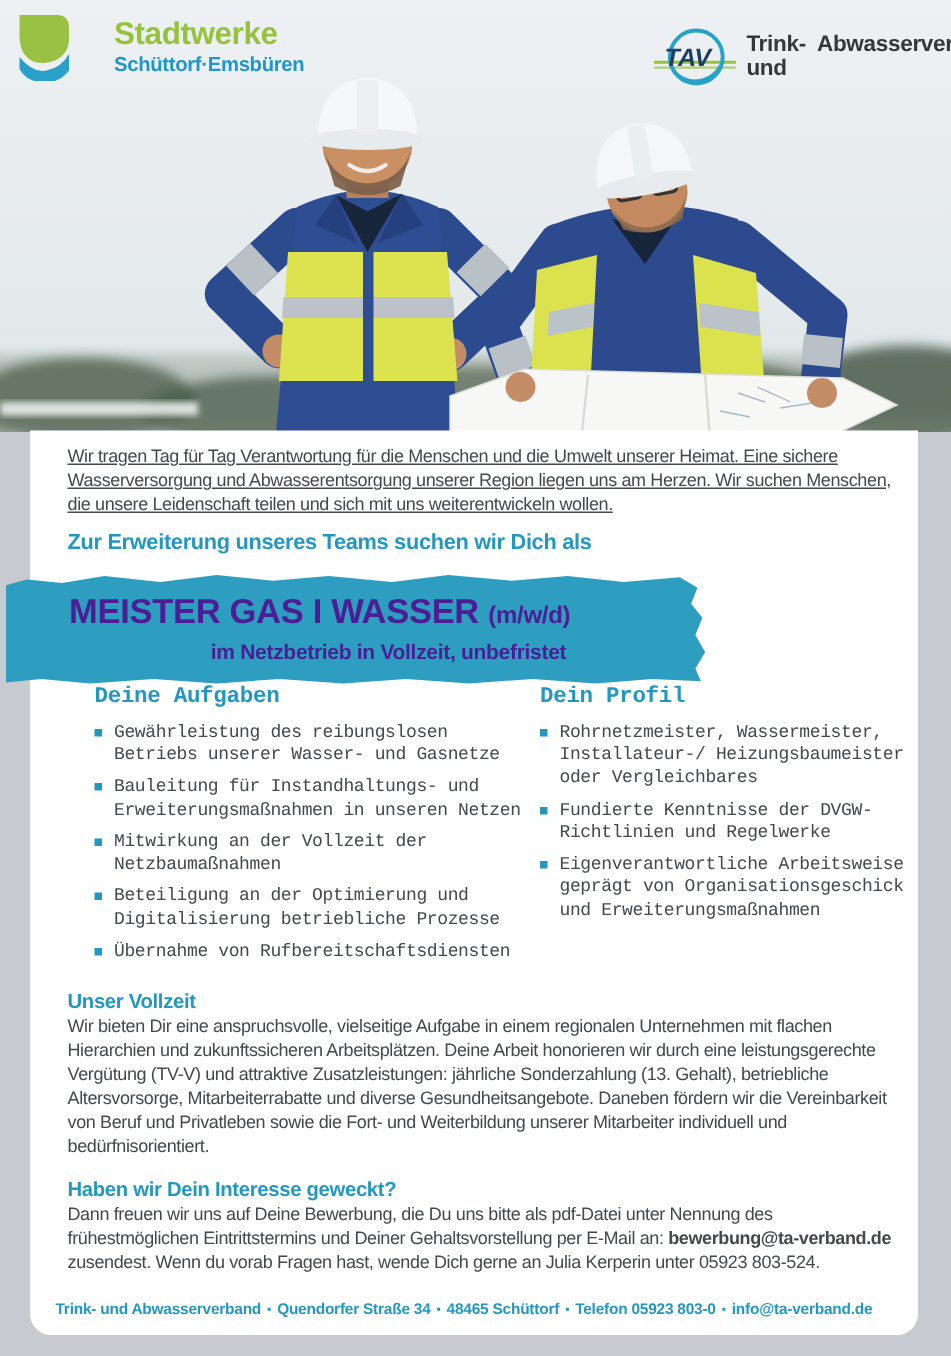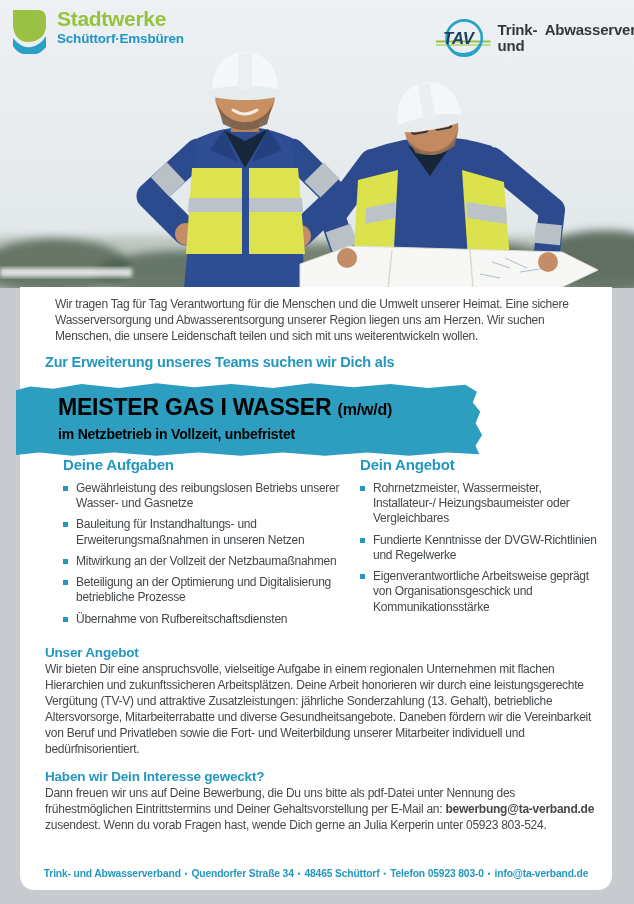--- a/index.html
+++ b/index.html
@@ -4,62 +4,62 @@
 <style>
   html,body{margin:0;padding:0;}
   body{background:#9aa0a6;font-family:"Liberation Sans","DejaVu Sans",sans-serif;}
   .page{position:relative;width:634px;height:904px;margin:0 auto;background:var(--page-bg,#c7cbd0);overflow:hidden;}
 
   
   .photo{position:absolute;top:0;left:0;width:634px;height:288px;overflow:hidden;}
   .photo svg{display:block;}
 
   
-  .sw-logo{position:absolute;top:8px;left:10px;display:flex;align-items:flex-start;gap:3px;}
+  .sw-logo{position:absolute;top:8px;left:10px;display:flex;align-items:center;gap:22px;}
   .sw-text{display:flex;flex-direction:column;line-height:1;}
   .sw-title{font-size:21px;font-weight:bold;color:var(--brand-green,#96c23d);letter-spacing:-0.3px;}
   .sw-sub{font-size:13.5px;font-weight:bold;color:var(--brand-blue,#1e96c8);margin-top:3px;letter-spacing:-0.2px;}
   .tav-logo{position:absolute;top:13px;left:436px;display:flex;align-items:center;gap:7px;}
   .tav-text{display:flex;flex-direction:row;line-height:1.08;justify-content:center;}
   .tav-line{font-size:15px;font-weight:bold;color:#33383b;letter-spacing:-0.2px;}
 
   
   .card{position:absolute;top:287px;left:20px;width:592px;height:603px;background:#fff;
         border-radius:0 0 14px 14px;overflow:hidden;}
   .copy{color:var(--text,#44484b);font-size:12px;line-height:1.33;letter-spacing:-0.25px;}
-  .intro{margin:10px 14px 0 35px;}
+  .intro{margin:10px 14px 0 25px;text-decoration:underline;}
   .cta{margin:9px 14px 0 25px;color:var(--accent,#2397bd);font-weight:bold;font-size:14.5px;letter-spacing:-0.2px;}
   .banner-space{height:86px;}
 
   
-  .banner{position:absolute;top:381px;left:16px;width:468px;height:77px;background:var(--banner,#2d9ec0);
-    color:#000000;box-sizing:border-box;padding:13px 0 0 42px;
+  .banner{position:absolute;top:381px;left:4px;width:468px;height:77px;background:var(--banner,#2d9ec0);
+    color:#4c1d95;box-sizing:border-box;padding:13px 0 0 42px;
     clip-path:polygon(0 12%,3% 7%,8% 10%,14% 4%,22% 9%,30% 3%,38% 8%,46% 4%,55% 9%,63% 3%,72% 8%,80% 4%,88% 9%,96% 5%,98.5% 14%,97.6% 28%,99.2% 40%,98.2% 55%,99.6% 70%,98.2% 84%,99% 95%,92% 93%,84% 97%,75% 93%,66% 97%,57% 93%,48% 97%,39% 93%,30% 97%,21% 93%,12% 97%,5% 93%,0 96%);}
   .banner-title{font-size:23px;font-weight:bold;letter-spacing:-0.2px;white-space:nowrap;}
   .banner-gender{font-size:16px;font-weight:bold;}
-  .banner-sub{font-size:14px;font-weight:bold;margin-top:5px;letter-spacing:-0.2px;}
-
-  
-  .cols{display:flex;box-sizing:border-box;padding:0 8px 0 43px;}
+  .banner-sub{font-size:14px;font-weight:bold;margin-top:5px;letter-spacing:-0.2px;text-align:center;}
+
+  
+  .cols{display:flex;box-sizing:border-box;padding:0 8px 0 43px;font-family:Liberation Mono, monospace;}
   .col-left{width:285px;flex:none;}
   .col-right{flex:1;padding-left:12px;}
   .col-h{color:var(--accent,#2397bd);font-weight:bold;font-size:15px;margin:0 0 8px 0;letter-spacing:-0.2px;}
   ul.blist{list-style:none;margin:0;padding:0;}
   ul.blist li{position:relative;padding-left:13px;margin-bottom:6px;font-size:12px;line-height:1.27;
       letter-spacing:-0.25px;color:var(--text,#44484b);}
   ul.blist li::before{content:"";position:absolute;left:0;top:5px;width:5px;height:5px;background:var(--accent,#2397bd);}
 
   
   .section{margin:12px 12px 0 25px;}
   .sec-h{color:var(--accent,#2397bd);font-weight:bold;font-size:13.5px;margin:0 0 2px 0;letter-spacing:-0.2px;}
   .sec-p{margin:0;}
   .email-bold{font-weight:bold;color:var(--text,#44484b);text-decoration:none;}
 
   
-  .card-footer{position:absolute;left:0;right:0;bottom:11px;text-align:center;color:var(--accent,#2397bd);
+  .card-footer{position:absolute;left:17px;right:0;bottom:11px;color:var(--accent,#2397bd);
       font-weight:bold;font-size:10.3px;letter-spacing:-0.15px;white-space:nowrap;}
   .card-footer .sep{display:inline-block;margin:0 4px;font-size:8px;vertical-align:1px;}
 </style>
 </head>
 <body>
 
 <div class="page">
 
   <div class="photo">
     <svg width="634" height="288" viewBox="0 0 634 288" preserveAspectRatio="none">
@@ -182,31 +182,31 @@
         <h3 class="col-h">Deine Aufgaben</h3>
         <ul class="blist">
           <li>Gewährleistung des reibungslosen Betriebs unserer Wasser- und Gasnetze</li>
           <li>Bauleitung für Instandhaltungs- und Erweiterungsmaßnahmen in unseren Netzen</li>
           <li>Mitwirkung an der Vollzeit der Netzbaumaßnahmen</li>
           <li>Beteiligung an der Optimierung und Digitalisierung betriebliche Prozesse</li>
           <li>Übernahme von Rufbereitschaftsdiensten</li>
         </ul>
       </div>
       <div class="col-right">
-        <h3 class="col-h">Dein Angebot</h3>
+        <h3 class="col-h">Dein Profil</h3>
         <ul class="blist">
           <li>Rohrnetzmeister, Wassermeister, Installateur-/ Heizungsbaumeister oder Vergleichbares</li>
           <li>Fundierte Kenntnisse der DVGW-Richtlinien und Regelwerke</li>
-          <li>Eigenverantwortliche Arbeitsweise geprägt von Organisationsgeschick und Kommunikationsstärke</li>
+          <li>Eigenverantwortliche Arbeitsweise geprägt von Organisationsgeschick und Erweiterungsmaßnahmen</li>
         </ul>
       </div>
     </div>
 
     <div class="section">
-      <h4 class="sec-h">Unser Angebot</h4>
+      <h4 class="sec-h">Unser Vollzeit</h4>
       <p class="copy sec-p">Wir bieten Dir eine anspruchsvolle, vielseitige Aufgabe in einem regionalen Unternehmen mit flachen Hierarchien und zukunftssicheren Arbeitsplätzen. Deine Arbeit honorieren wir durch eine leistungsgerechte Vergütung (TV-V) und attraktive Zusatzleistungen: jährliche Sonderzahlung (13. Gehalt), betriebliche Altersvorsorge, Mitarbeiterrabatte und diverse Gesundheitsangebote. Daneben fördern wir die Vereinbarkeit von Beruf und Privatleben sowie die Fort- und Weiterbildung unserer Mitarbeiter individuell und bedürfnisorientiert.</p>
     </div>
 
     <div class="section">
       <h4 class="sec-h">Haben wir Dein Interesse geweckt?</h4>
       <p class="copy sec-p"><span>Dann freuen wir uns auf Deine Bewerbung, die Du uns bitte als pdf-Datei unter Nennung des frühestmöglichen Eintrittstermins und Deiner Gehaltsvorstellung per E-Mail an: </span><a class="email-bold" href="#">bewerbung@ta-verband.de</a><span> zusendest. Wenn du vorab Fragen hast, wende Dich gerne an Julia Kerperin unter 05923 803-524.</span></p>
     </div>
 
     <div class="card-footer">
       <span>Trink- und Abwasserverband</span><span class="sep">▪</span><span>Quendorfer Straße 34</span><span class="sep">▪</span><span>48465 Schüttorf</span><span class="sep">▪</span><span>Telefon 05923 803-0</span><span class="sep">▪</span><a class="email-bold" href="#" style="color:var(--accent,#2397bd);">info@ta-verband.de</a>

